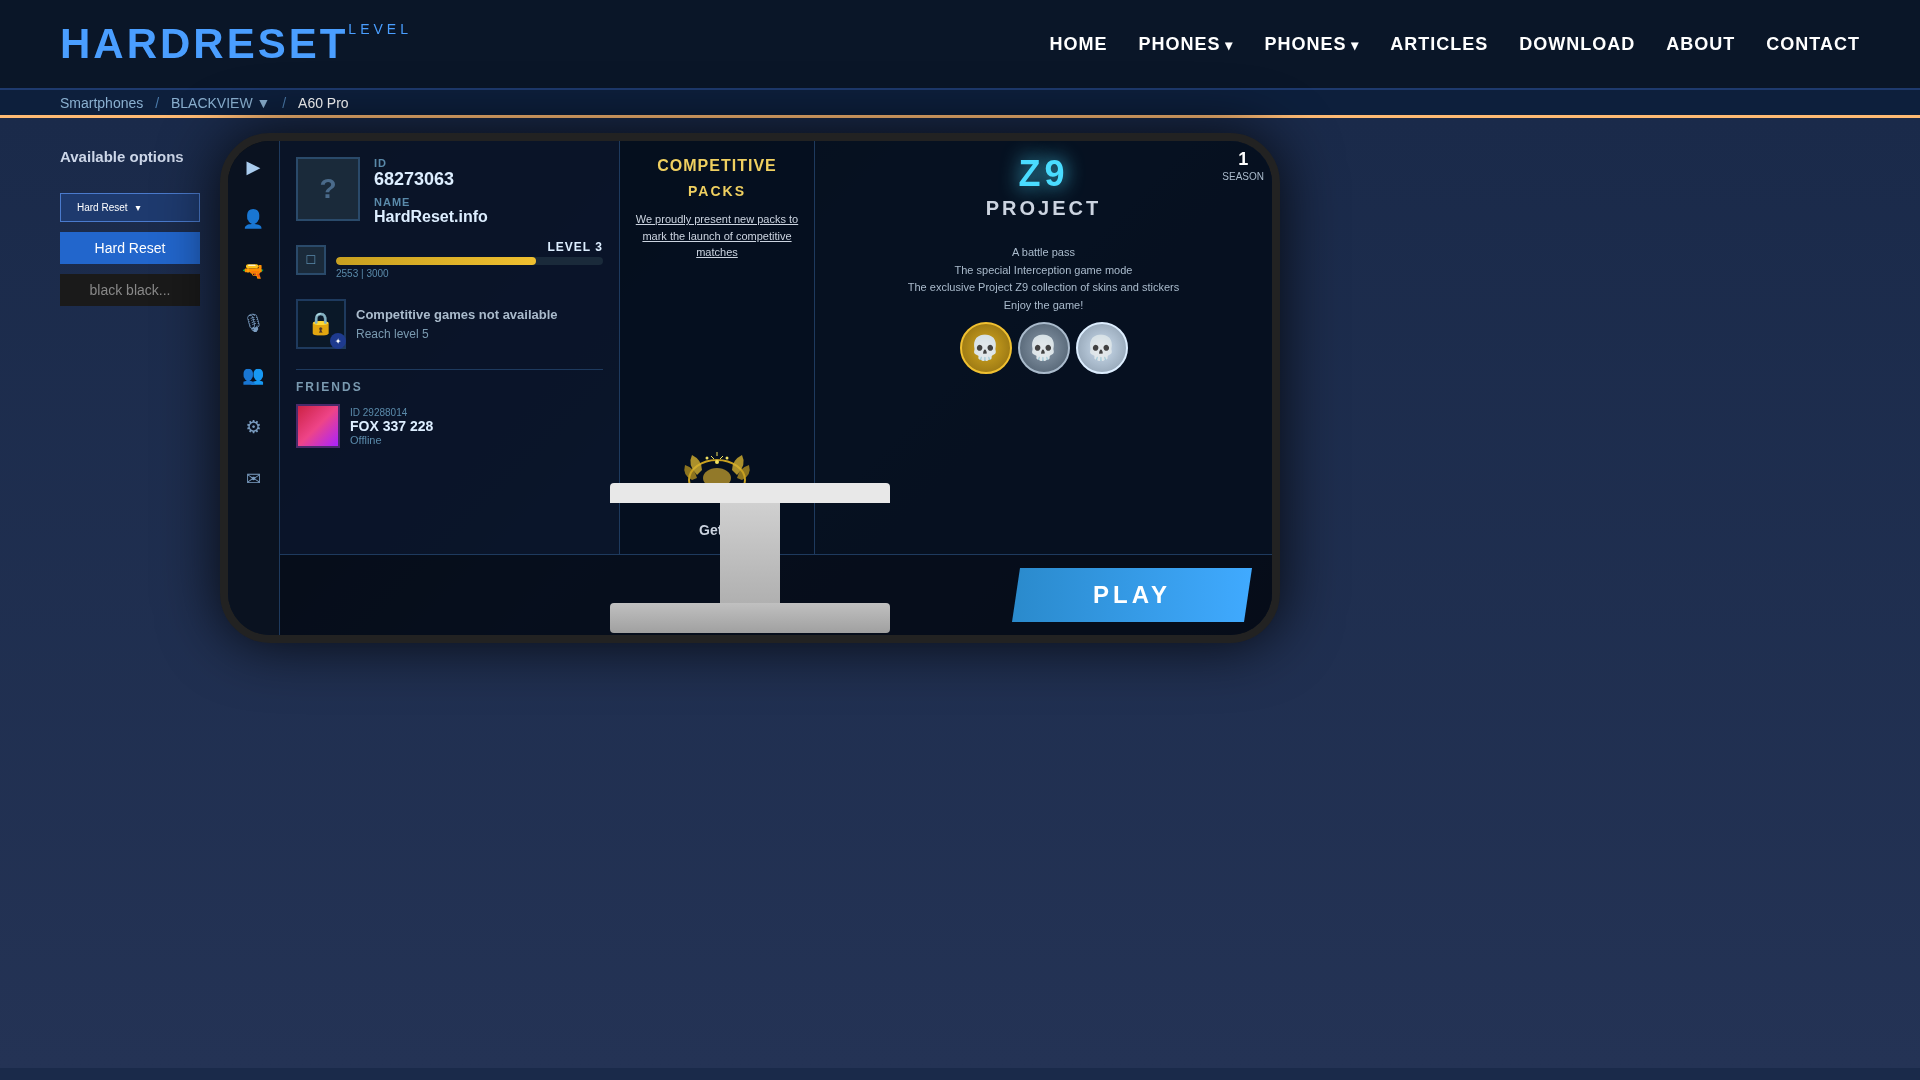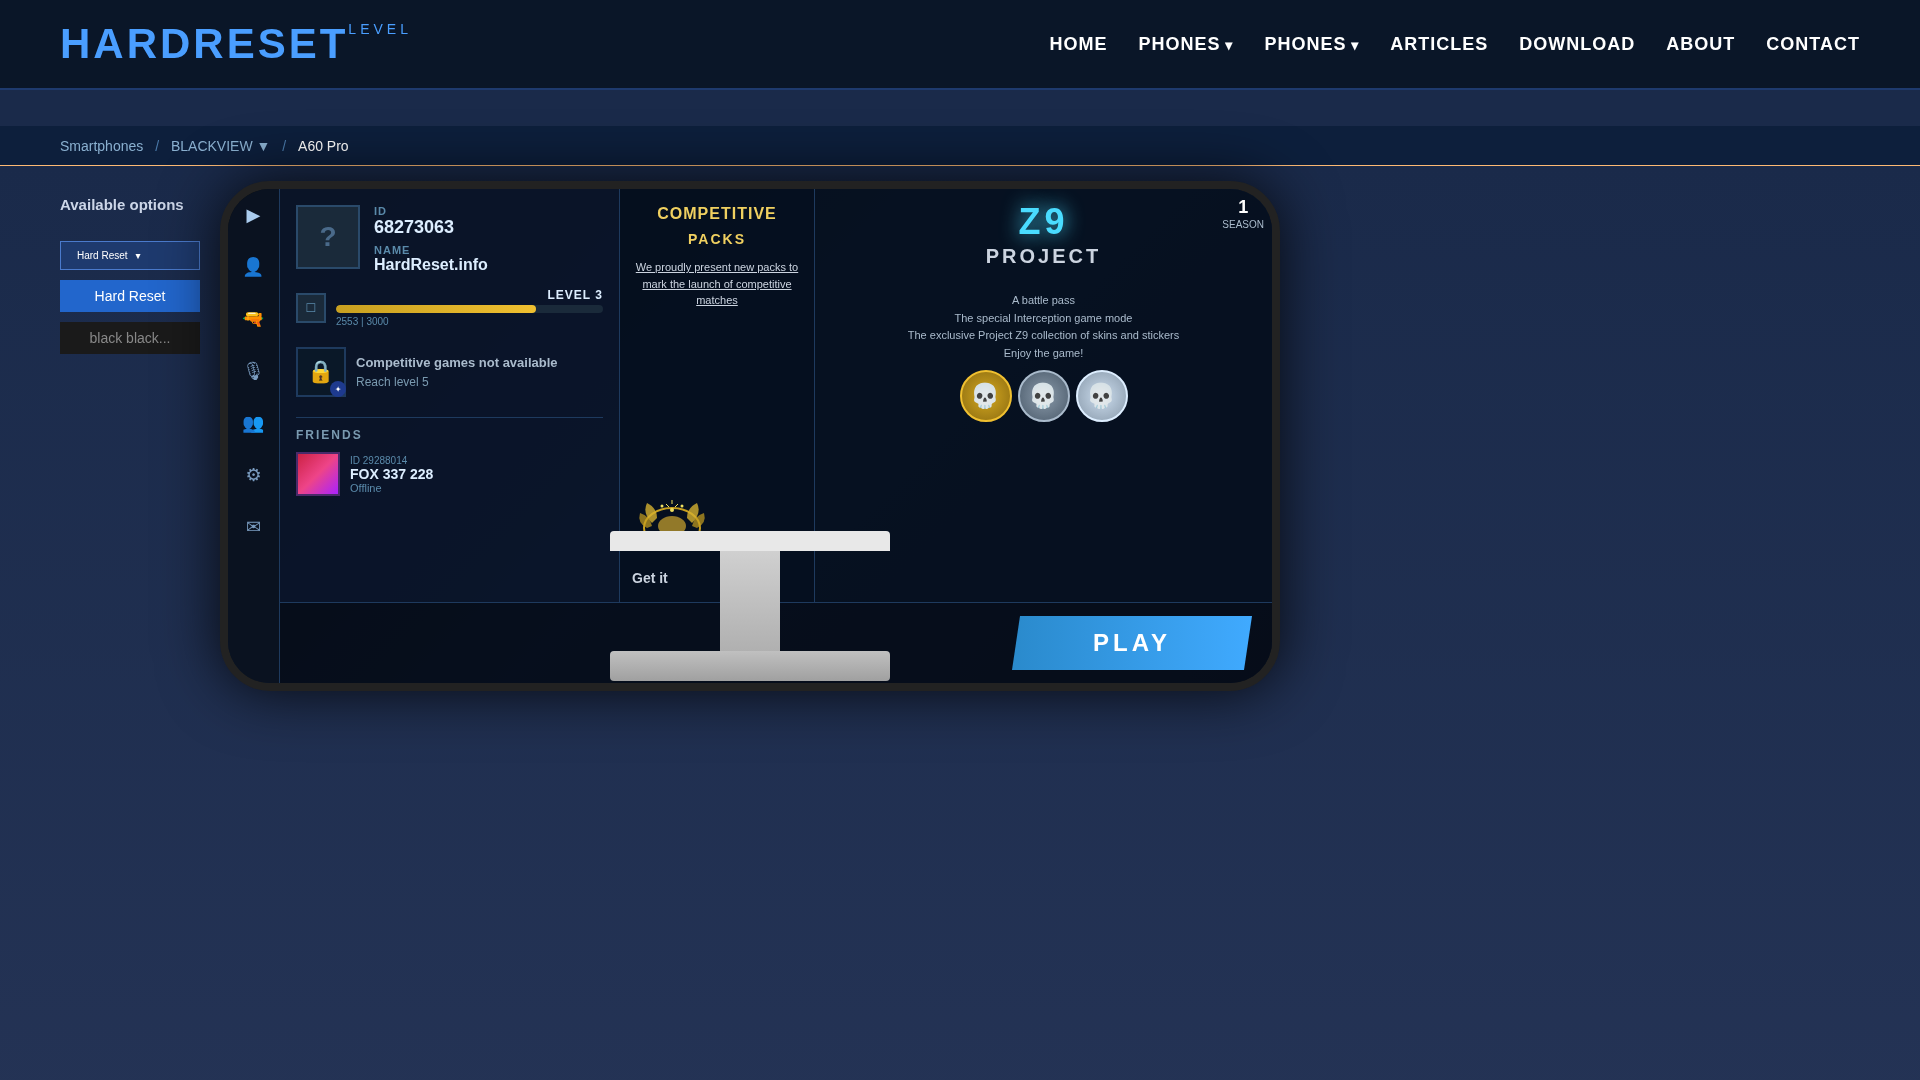--- a/index.html
+++ b/index.html
@@ -55,26 +55,25 @@
       text-decoration: none;
     }
     .nav-item.has-arrow::after {
       content: ' ▾';
       font-size: 14px;
     }
 
     
     .breadcrumb-bar {
       background: #0d1f3c;
-      height: 40px;
+      height: 28px;
       display: flex;
       align-items: center;
       padding: 0 60px;
-      border-bottom: 1px solid #fdba74;
-      margin-top: 36px;
+      border-bottom: 3px solid #fdba74;
     }
     .breadcrumb-text {
       color: #8ab0d0;
       font-size: 14px;
     }
     .breadcrumb-text a { color: #8ab0d0; text-decoration: none; }
     .breadcrumb-sep { color: #4a7aaa; margin: 0 8px; }
     .breadcrumb-current { color: white; }
 
     
@@ -342,20 +341,21 @@
     .friend-name { color: #ddeeff; font-size: 14px; font-weight: bold; }
     .friend-status { color: #5a8aaa; font-size: 11px; }
 
     
     .competitive-panel {
       width: 195px;
       background: rgba(5, 15, 30, 0.95);
       border-right: 1px solid #1e3a5e;
       display: flex;
       flex-direction: column;
+      align-items: center;
       padding: 16px 12px;
       gap: 8px;
     }
     .comp-title { color: #f0d060; font-size: 16px; font-weight: bold; letter-spacing: 1px; text-align: center; }
     .comp-subtitle { color: #f0d060; font-size: 14px; font-weight: bold; letter-spacing: 2px; text-align: center; }
     .comp-desc { color: #ccd4e0; font-size: 11px; text-align: center; line-height: 1.5; flex: 1; padding-top: 4px; text-decoration: underline; }
     .comp-trophy {
       width: 80px;
       height: 60px;
       display: flex;

